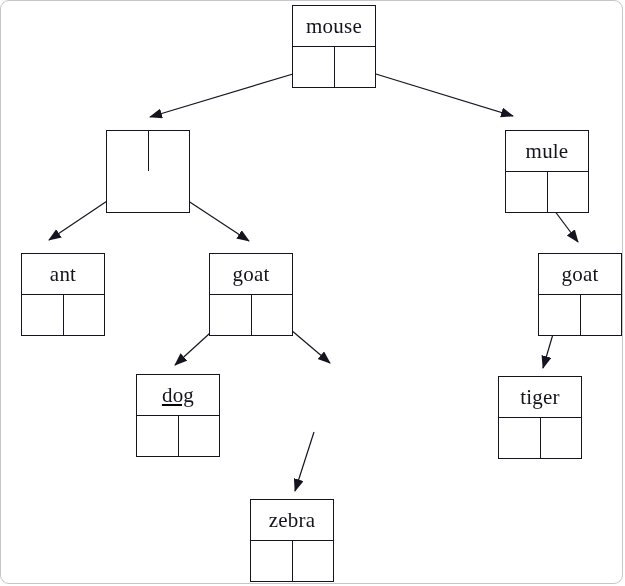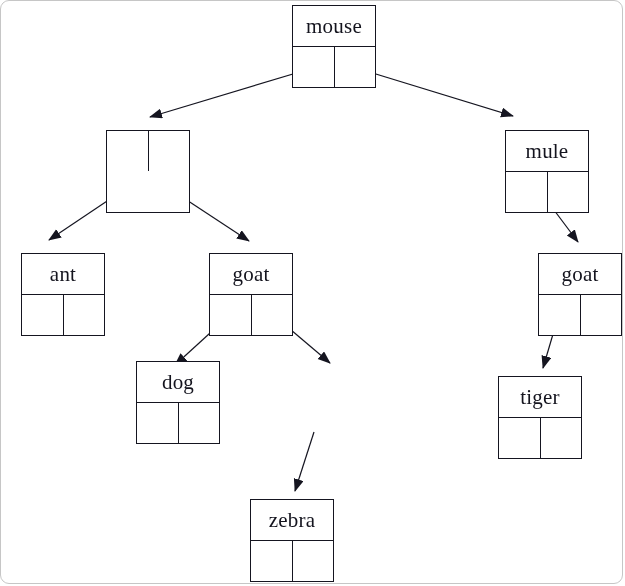--- a/index.html
+++ b/index.html
@@ -44,21 +44,21 @@
   .node .cell { flex: 1; }
   .node .cell + .cell { border-left: 1px solid #151520; }
 
   
   .pos-mouse { left: 291px; top: 4px;   }
   .pos-cat   { left: 105px; top: 129px; }
   .pos-mule  { left: 475px; top: 129px; margin-left: 29px; }
   .pos-ant   { left: 20px;   top: 252px; }
   .pos-goat  { left: 208px; top: 252px; }
   .pos-zebra { left: 537px; top: 252px; }
-  .pos-dog   { left: 135px; top: 360px; }
+  .pos-dog   { left: 135px; top: 373px; text-decoration: underline; }
   .pos-lion  { left: 291px; top: 375px; }
   .pos-tiger { left: 497px; top: 375px; }
   .pos-horse { left: 249px; top: 498px; }
 </style>
 </head>
 <body>
 
 <div class="frame">
 
   <svg class="edges-layer" width="621" height="582" viewBox="0 0 621 582" xmlns="http://www.w3.org/2000/svg">

